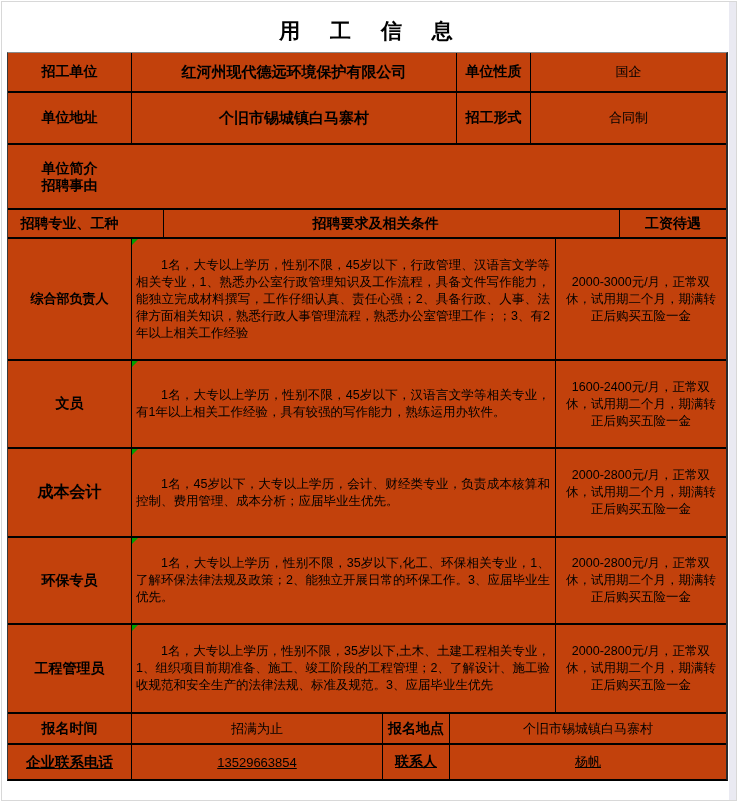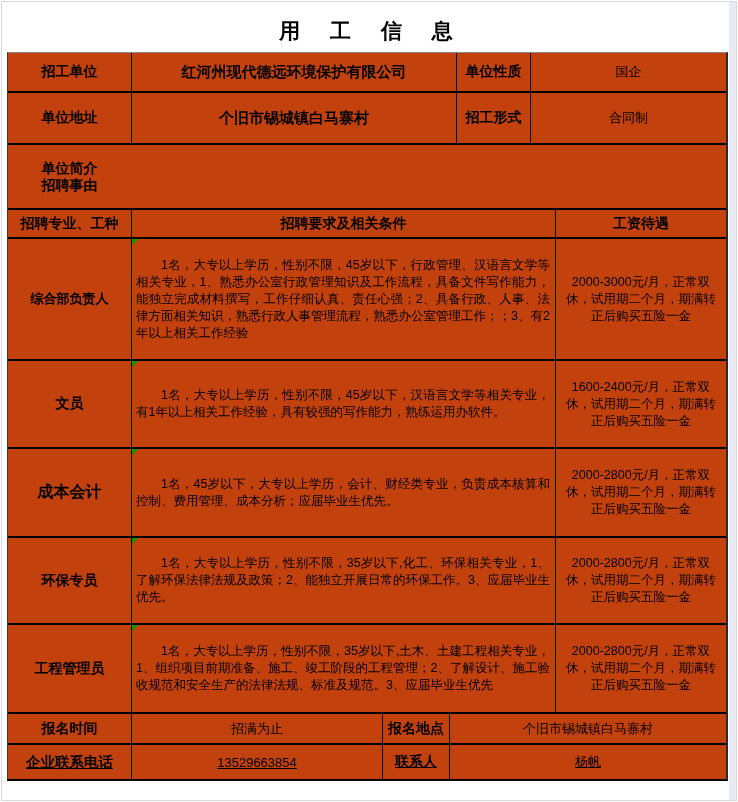--- a/index.html
+++ b/index.html
@@ -33,21 +33,21 @@
   .c-val1{width:325px;flex:0 0 325px;}
   .c-lab2{width:74px;flex:0 0 74px;}
   .c-rest{flex:1;}
   .c-req{width:424px;flex:0 0 424px;align-items:center;justify-content:flex-start;}
   .c-sal{flex:1;}
   .c-bv1{width:251px;flex:0 0 251px;}
   .c-blab2{width:67px;flex:0 0 67px;}
   .r-info1{height:40px;}
   .r-info2{height:52px;}
   .r-intro{height:65px;}
-  .r-head{height:29px;}
+  .r-head{height:29px;gap:32px;}
   .r-job1{height:122px;}
   .r-job2{height:88px;}
   .r-job3{height:89px;}
   .r-job4{height:87px;}
   .r-job5{height:89px;}
   .r-signup{height:31px;}
   .r-contact{height:34px;}
   .company{font-weight:bold;font-size:15px;}
   .addr{font-weight:bold;font-size:15px;}
   .pre-line{white-space:pre-line;line-height:17px;}

